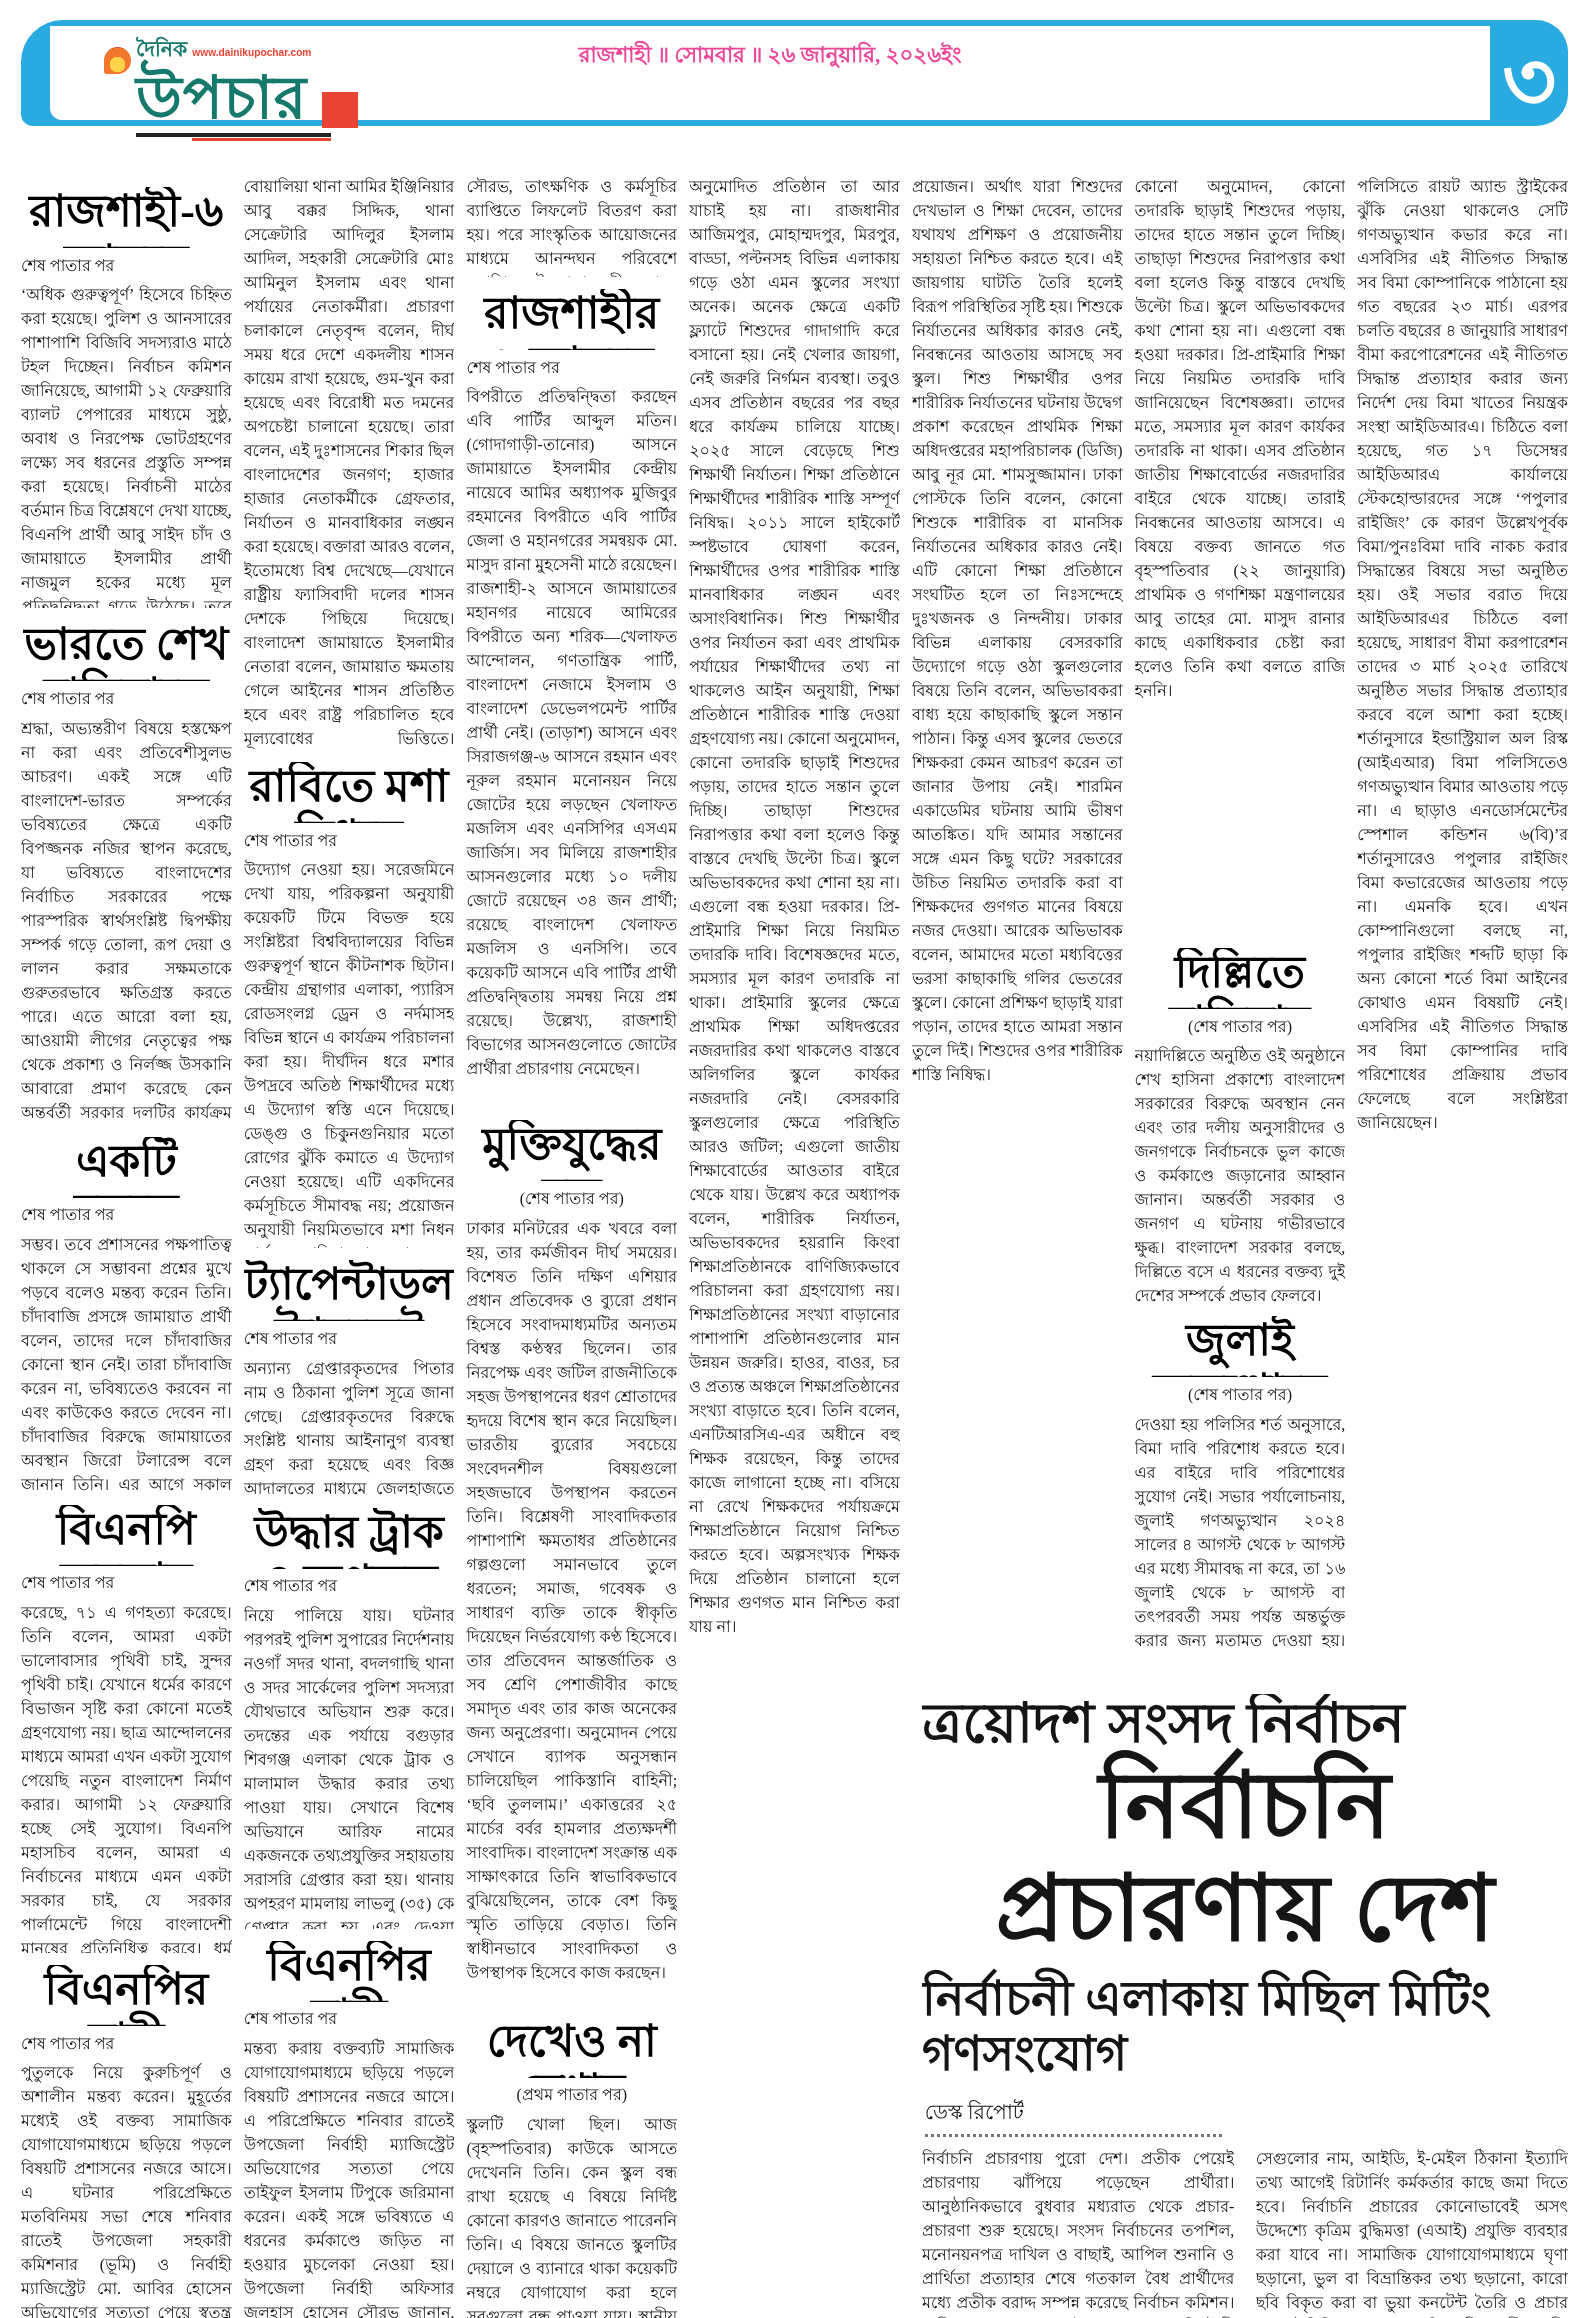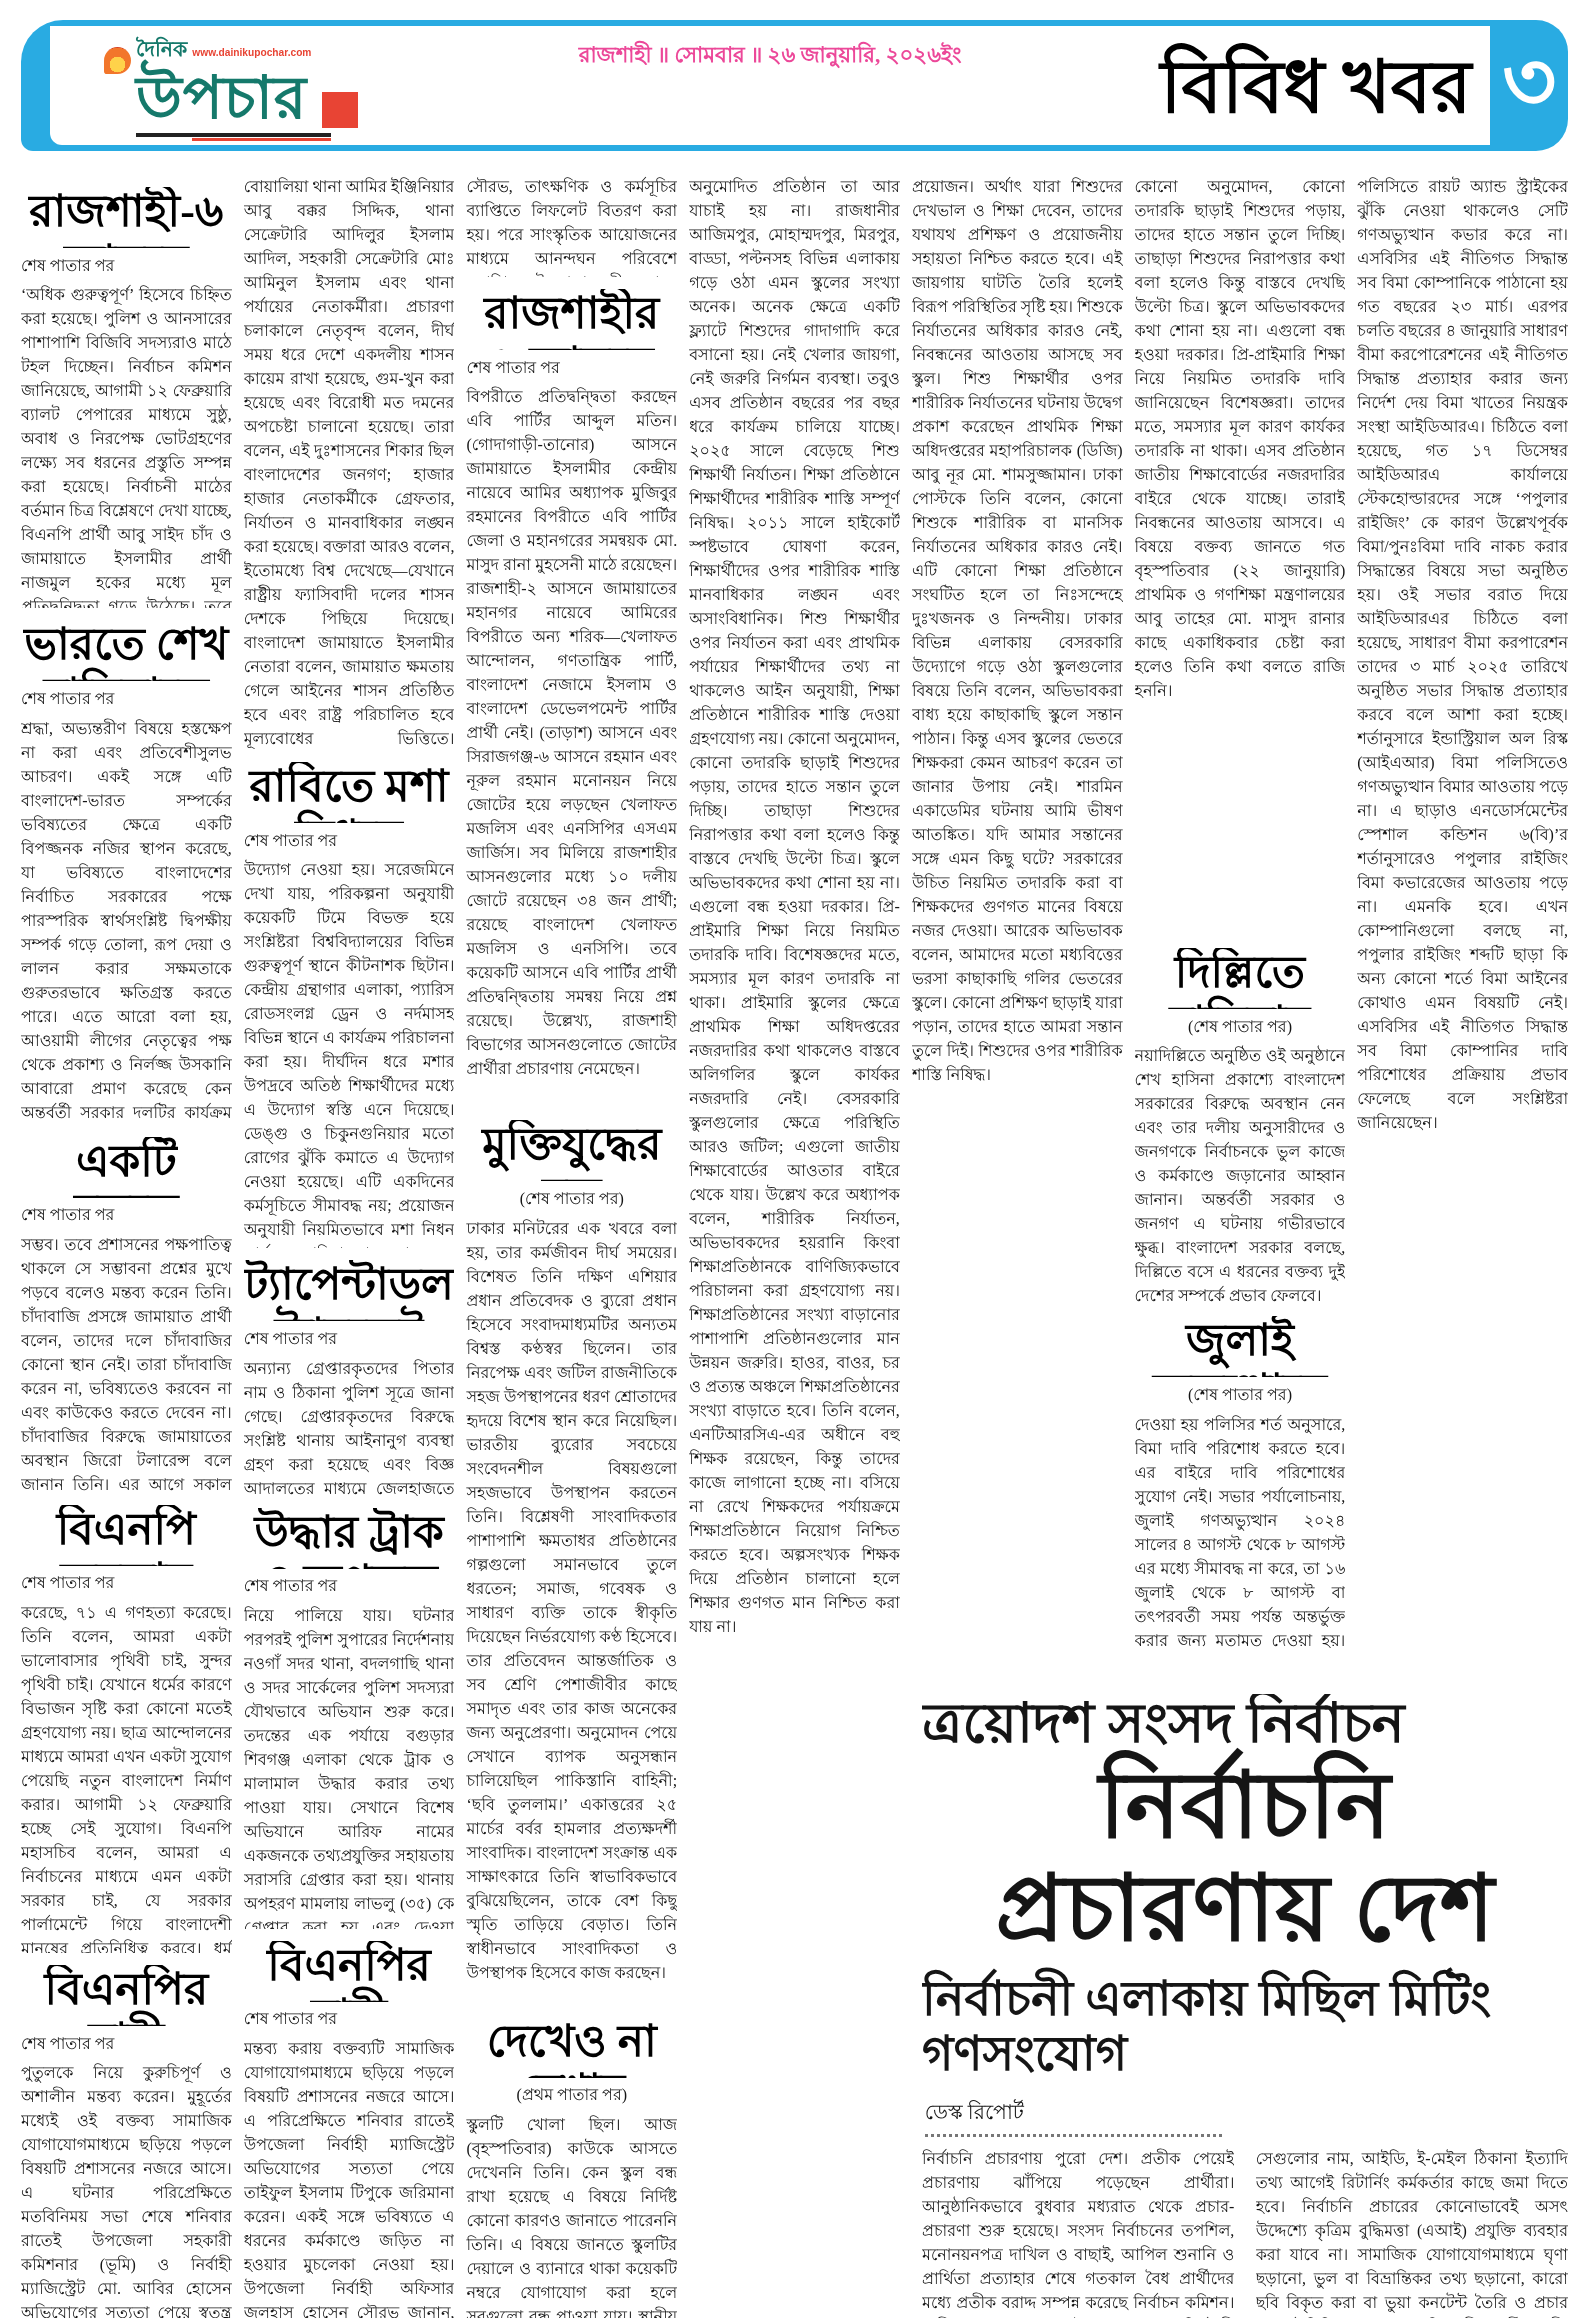--- a/index.html
+++ b/index.html
@@ -4,21 +4,21 @@
 <style>
   :root{
     --accent:#29abe2; --teal:#15796b; --red:#e84434; --ink:#151515;
   }
   *{margin:0;padding:0;box-sizing:border-box;}
   html,body{background:#888;}
   body{font-family:"Liberation Serif","DejaVu Serif",serif;}
   .page{position:relative;width:1589px;height:2441px;background:#ffffff;overflow:hidden;color:var(--ink);}
 
   
-  .band{position:absolute;left:21px;right:21px;top:19.5px;height:131px;background:var(--accent);
+  .band{position:absolute;left:21px;right:21px;top:19.5px;height:106px;background:var(--accent);
         border-radius:42px 32px 32px 12px;}
   .panel{position:absolute;left:29px;right:78px;top:6px;bottom:6px;background:#fff;border-radius:0 0 0 12px;}
   .page-badge{position:absolute;right:3.7px;top:4.6px;bottom:4.6px;width:70px;color:#fff;
         font-size:83px;line-height:116px;text-align:center;font-weight:bold;}
   .logo{position:absolute;left:86px;top:8.3px;width:260px;height:107px;}
   .flame{position:absolute;left:-32px;top:13px;width:27px;height:27px;border-radius:50% 50% 50% 2.8px;
         background:radial-gradient(circle at 50% 65%,#ffd24a 0 35%,#f2762b 36% 75%,#d8401f 76% 100%);}
   .logo-top{font-size:20.4px;font-weight:bold;color:var(--teal);}
   .logo-url{font-size:10.2px;color:var(--red);font-weight:bold;font-family:"Liberation Sans",sans-serif;}
   .logo-main{display:flex;align-items:flex-end;gap:15px;}
@@ -63,21 +63,20 @@
           <span class="logo-url">www.dainikupochar.com</span>
         </div>
         <div class="logo-main">
           <span class="logo-large">উপচার</span>
           <span class="redsq"></span>
         </div>
         <div class="logo-bar"></div>
         <div class="logo-tagline"></div>
       </div>
       <div class="dateline">রাজশাহী ॥ সোমবার ॥ ২৬ জানুয়ারি, ২০২৬ইং</div>
-      <div class="section-title">বিবিধ খবর</div>
     </div>
     <div class="page-badge">৩</div>
   </header>
 
   <main class="columns">
       <div class="col">
         <div class="seg-headline" style="height: 61px;">রাজশাহী-৬ আসনে</div>
         <div class="seg-tag">শেষ পাতার পর</div>
         <div class="seg-body" style="height: 325px;">‘অধিক গুরুত্বপূর্ণ’ হিসেবে চিহ্নিত করা হয়েছে। পুলিশ ও আনসারের পাশাপাশি বিজিবি সদস্যরাও মাঠে টহল দিচ্ছেন। নির্বাচন কমিশন জানিয়েছে, আগামী ১২ ফেব্রুয়ারি ব্যালট পেপারের মাধ্যমে সুষ্ঠু, অবাধ ও নিরপেক্ষ ভোটগ্রহণের লক্ষ্যে সব ধরনের প্রস্তুতি সম্পন্ন করা হয়েছে। নির্বাচনী মাঠের বর্তমান চিত্র বিশ্লেষণে দেখা যাচ্ছে, বিএনপি প্রার্থী আবু সাইদ চাঁদ ও জামায়াতে ইসলামীর প্রার্থী নাজমুল হকের মধ্যে মূল প্রতিদ্বন্দ্বিতা গড়ে উঠেছে। তবে ভোটারদের চূড়ান্ত রায় কার পক্ষে যাবে, তা জানতে অপেক্ষা করতে হবে ভোটের দিন পর্যন্ত। উল্লেখ্য, রাজশাহী-৬ আসনে মোট ভোটার সংখ্যা ৩ লাখ ৫৬ হাজার ৯৫৩ জন। এর মধ্যে চারঘাট উপজেলায় ১ লাখ ৮৭ হাজার ১৬৩ জন এবং বাঘা উপজেলায় ১ লাখ ৬৯ হাজার ৭৯০ জন ভোটার রয়েছেন। আগামী ১২ ফেব্রুয়ারি এই আসনে ভোটগ্রহণ অনুষ্ঠিত হবে।</div>
         <div class="seg-headline" style="height: 61px;">ভারতে শেখ হাসিনাকে</div>

